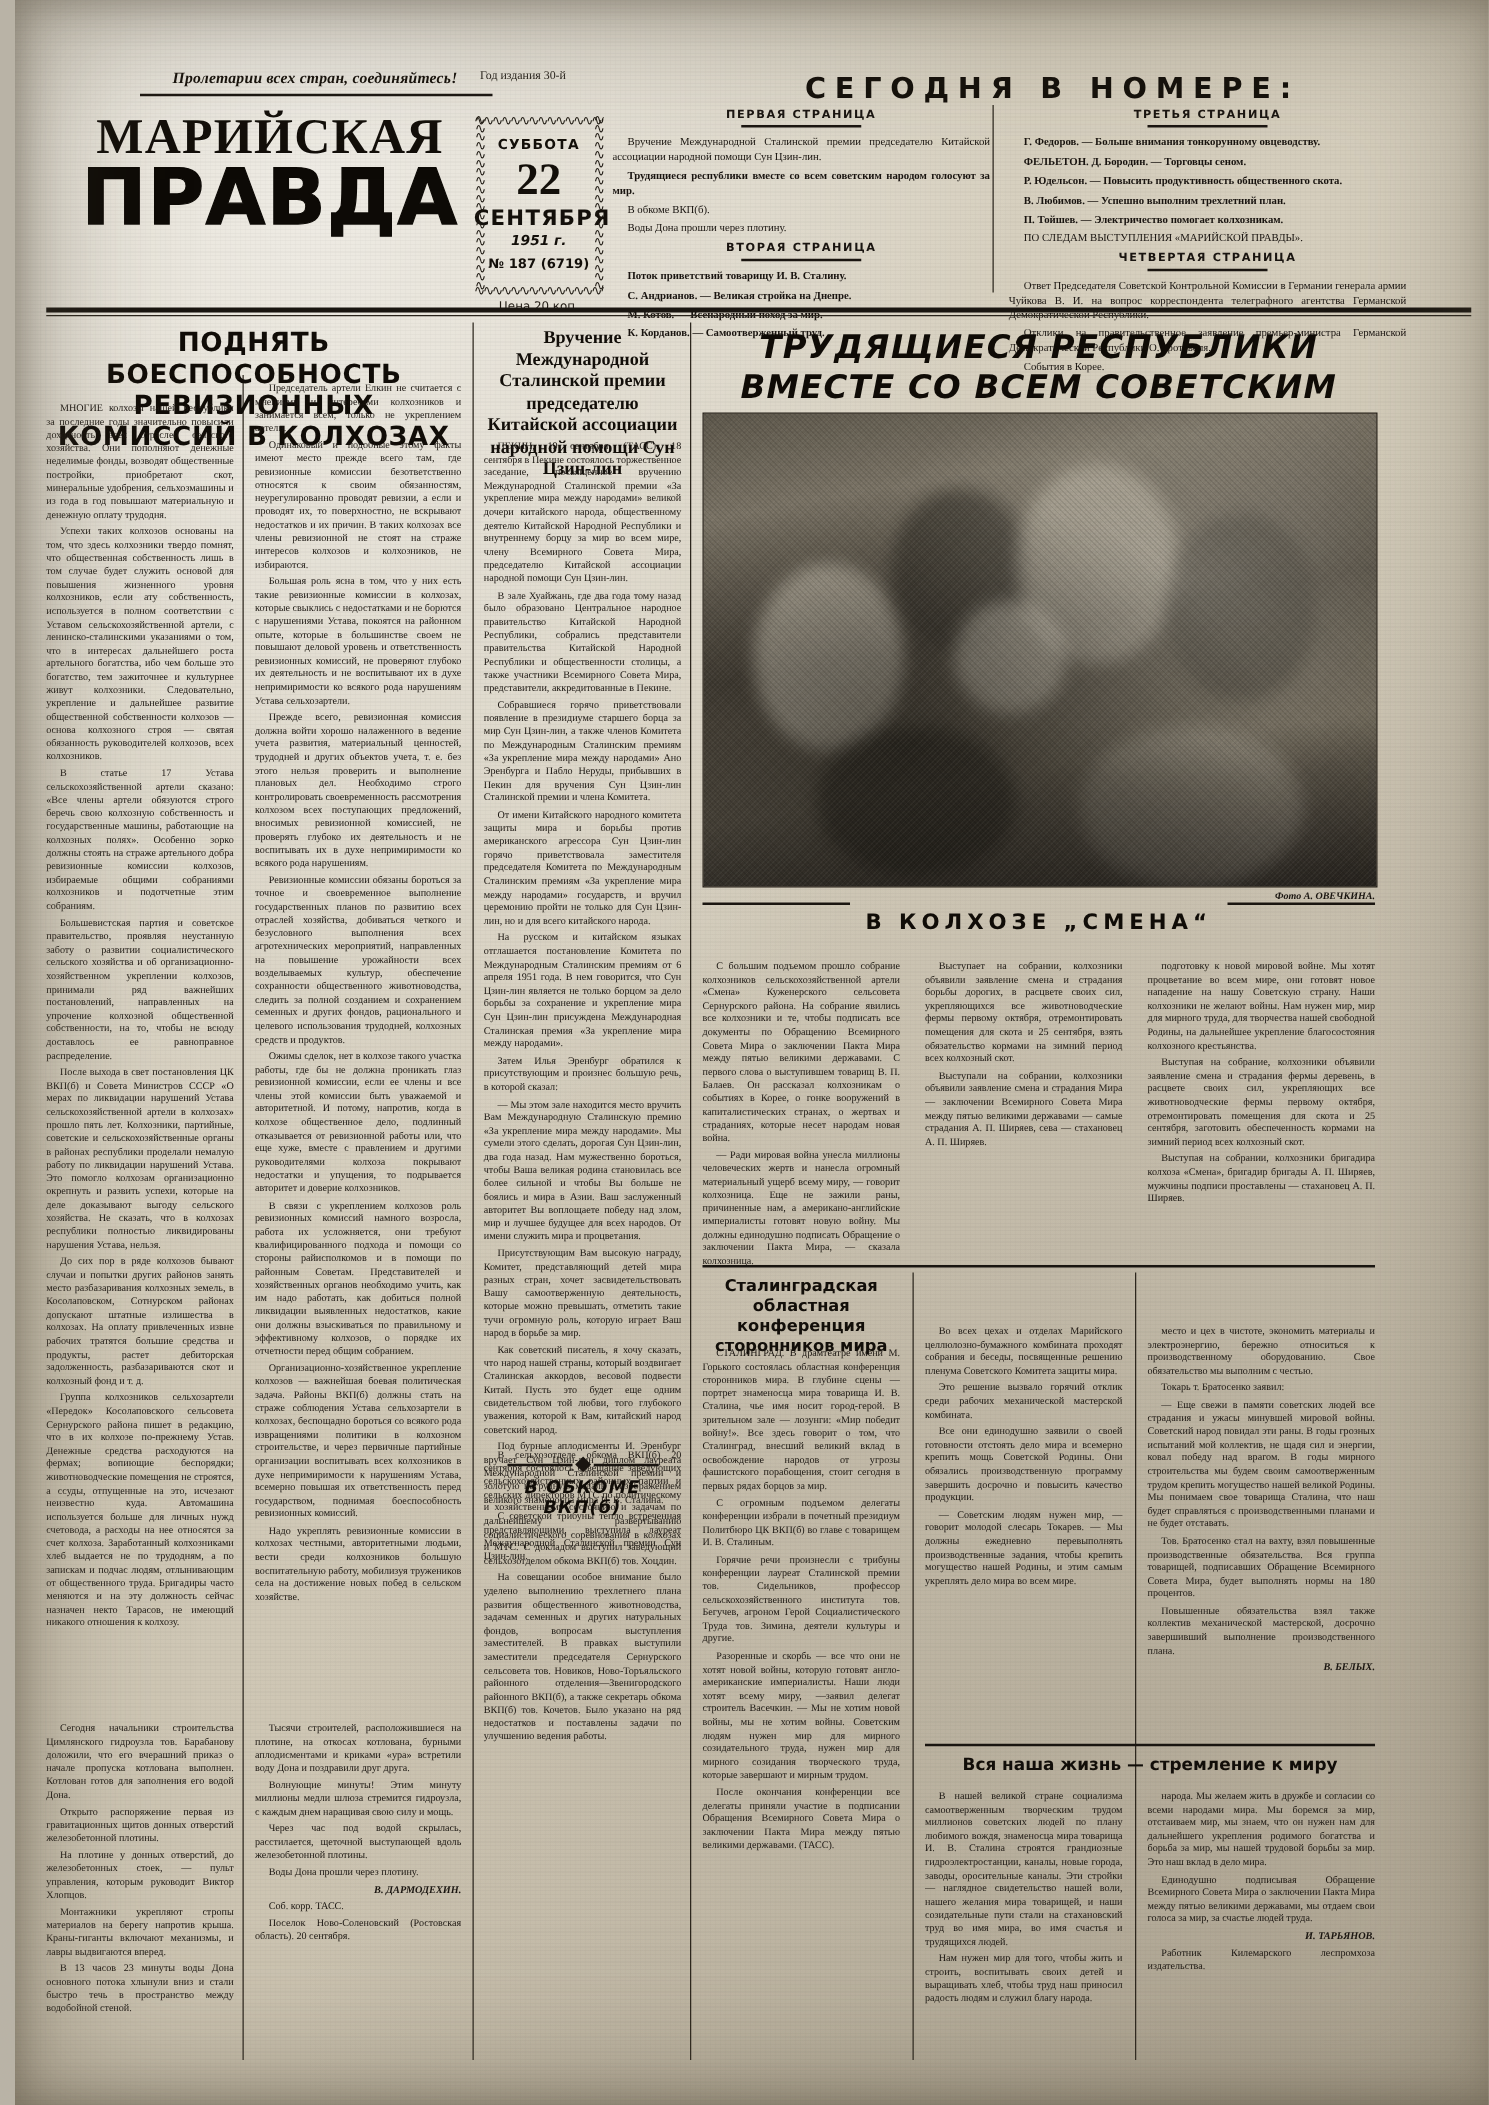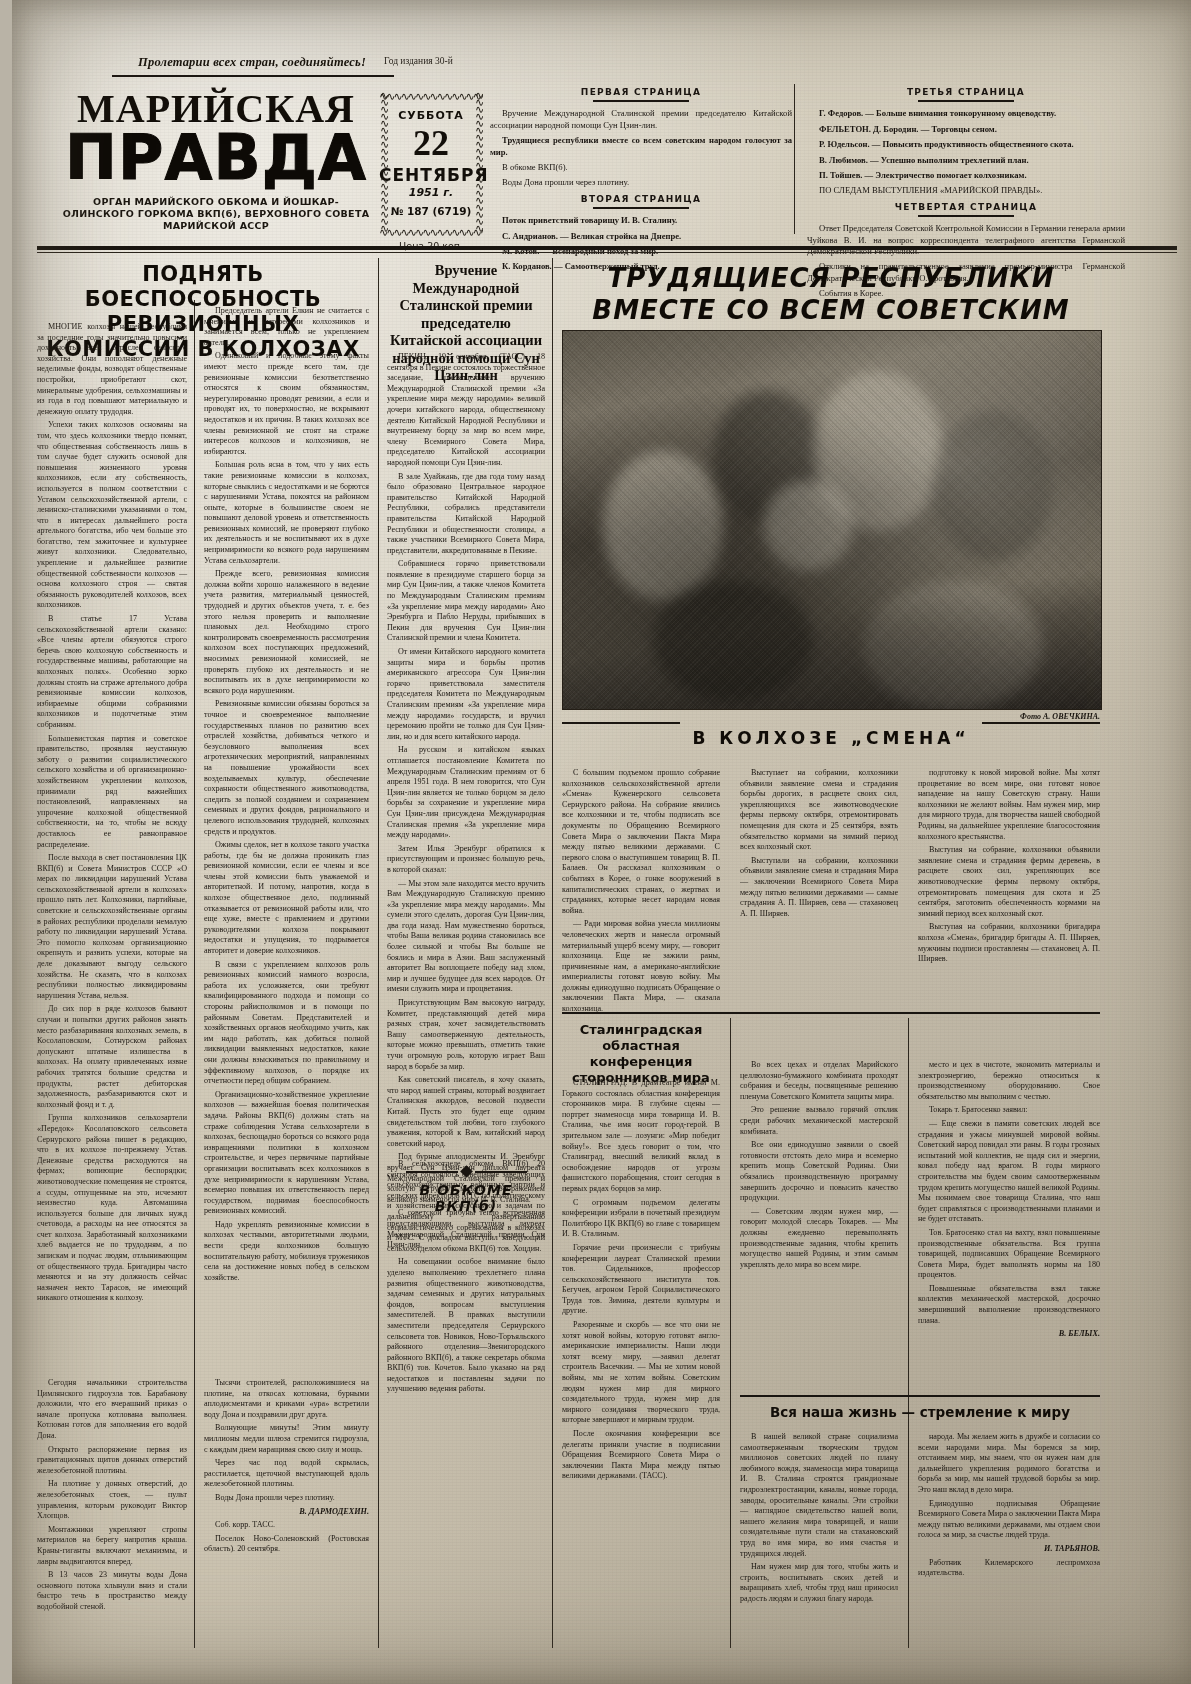--- a/index.html
+++ b/index.html
@@ -181,36 +181,36 @@
 <div id="sheet">
  <div class="page">
 
   <div class="slogan">Пролетарии всех стран, соединяйтесь!</div>
   <div class="slogan-rule"></div>
   <div class="year">Год издания 30-й</div>
 
   <div class="mast">
     <div class="l1">МАРИЙСКАЯ</div>
     <div class="l2">ПРАВДА</div>
-    <div class="sub">ОРГАН МАРИЙСКОГО ОБКОМА И ЙОШКАР-ОЛИНСКОГО ГОРКОМА ВКП(б), ВЕРХОВНОГО СОВЕТА МАРИЙСКОЙ АССР</div>
   </div>
 
   <div class="datebox">
     <div class="wave t">∿∿∿∿∿∿∿∿∿∿∿∿∿∿∿∿∿∿∿∿</div>
     <div class="wavev l">∿<br>∿<br>∿<br>∿<br>∿<br>∿<br>∿<br>∿<br>∿<br>∿<br>∿<br>∿<br>∿<br>∿<br>∿<br>∿<br>∿<br>∿<br>∿<br>∿</div>
     <div class="wavev r">∿<br>∿<br>∿<br>∿<br>∿<br>∿<br>∿<br>∿<br>∿<br>∿<br>∿<br>∿<br>∿<br>∿<br>∿<br>∿<br>∿<br>∿<br>∿<br>∿</div>
     <div class="dow">СУББОТА</div>
     <div class="dnum">22</div>
     <div class="dmon">СЕНТЯБРЯ</div>
     <div class="dyear">1951 г.</div>
     <div class="dnumb">№ 187 (6719)</div>
     <div class="wave b">∿∿∿∿∿∿∿∿∿∿∿∿∿∿∿∿∿∿∿∿</div>
   </div>
   <div class="price">Цена 20 коп.</div>
 
+  <div class="tin-title">СЕГОДНЯ В НОМЕРЕ:</div>
   <div class="vline" style="left:782px;top:84px;height:150px;"></div>
   <div class="tin tin-l" id="tinL">
         <div class="shead">ПЕРВАЯ СТРАНИЦА</div>
         <div class="sline"></div>
         <p>Вручение Международной Сталинской премии председателю Китайской ассоциации народной помощи Сун Цзин-лин.</p>
         <p class="b">Трудящиеся республики вместе со всем советским народом голосуют за мир.</p>
         <p>В обкоме ВКП(б).</p>
         <p>Воды Дона прошли через плотину.</p>
         <div class="shead">ВТОРАЯ СТРАНИЦА</div>
         <div class="sline"></div>

